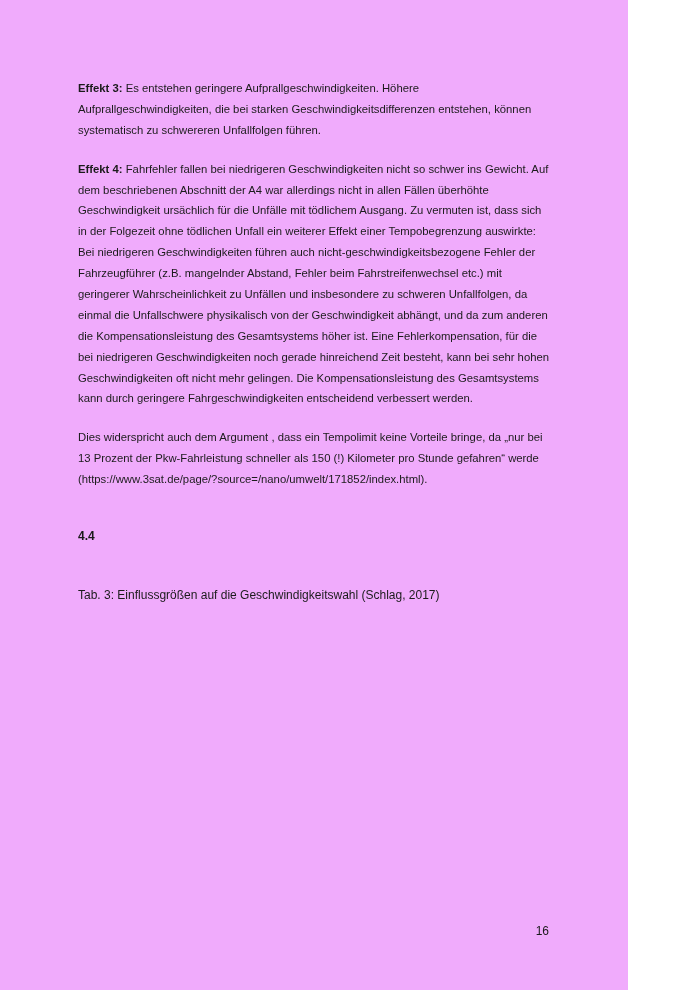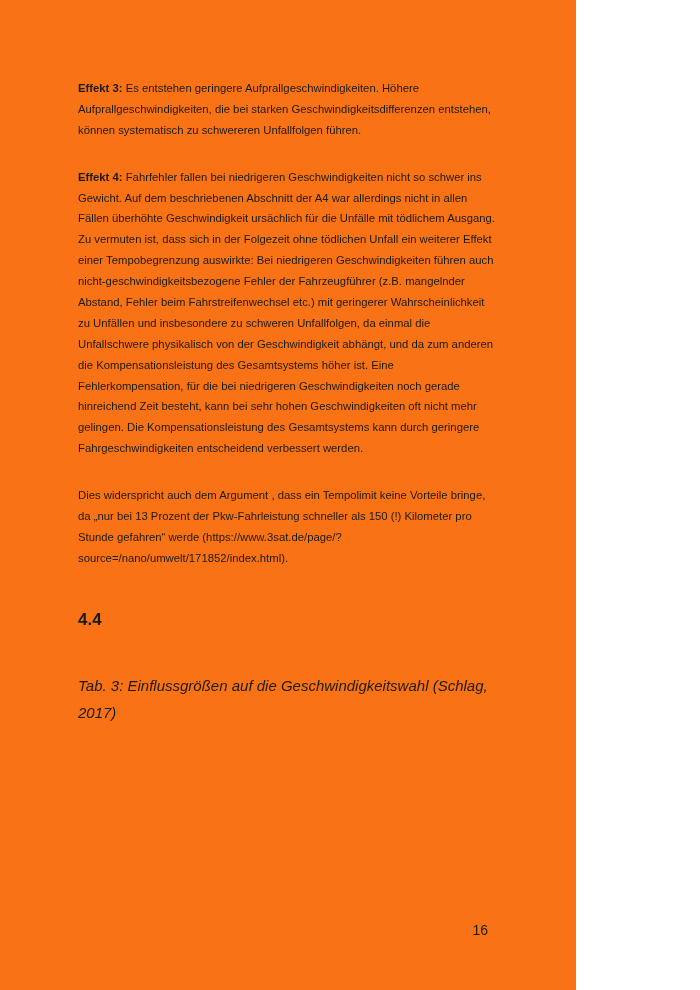--- a/index.html
+++ b/index.html
@@ -9,66 +9,65 @@
   body {
     width: 700px;
     height: 990px;
     background: #ffffff;
     font-family: "Liberation Sans", sans-serif;
     color: #1a1a1a;
     -webkit-font-smoothing: antialiased;
   }
   .page {
     position: relative;
-    width: 576px;
+    width: 628px;
     height: 990px;
     box-sizing: border-box;
     padding: 78px 78px 40px 78px;
-    background: #f97316;
+    background: #f0abfc;
   }
   .body-text {
     font-size: 11.3px;
     line-height: 1.85;
     text-align: left;
     color: #1b1b1b;
     margin: 0 0 14px 0;
   }
   .lead {
     font-weight: bold;
   }
   .gap-before {
-    margin-top: 26px;
+    margin-top: 18px;
   }
   .heading-row {
     display: flex;
     margin: 36px 0 14px 0;
     font-weight: bold;
-    font-size: 17px;
+    font-size: 12px;
     line-height: 1.75;
   }
   .heading-num {
     width: 62px;
     flex: 0 0 62px;
   }
   .heading-text {
     flex: 1 1 auto;
     padding-right: 46px;
   }
   .caption {
-    font-style: italic;
-    font-size: 15px;
+    font-size: 12px;
     line-height: 1.8;
     margin: 38px 0 0 0;
     color: #1b1b1b;
   }
   .page-number {
     position: absolute;
-    right: 88px;
+    right: 79px;
     bottom: 52px;
-    font-size: 14px;
+    font-size: 12px;
     color: #1b1b1b;
     text-align: right;
   }
   .spacer-block {
     height: 250px;
   }
 </style>
 </head>
 <body>
 

